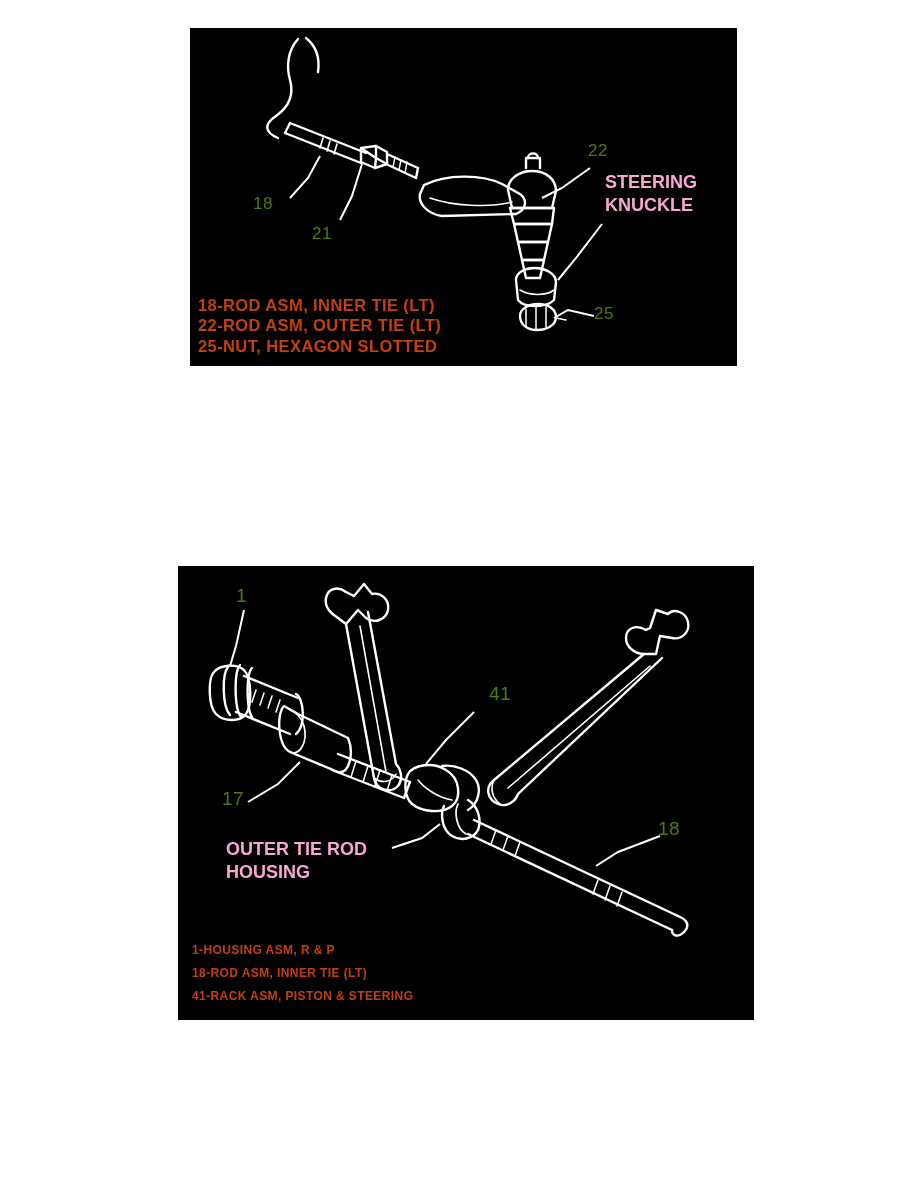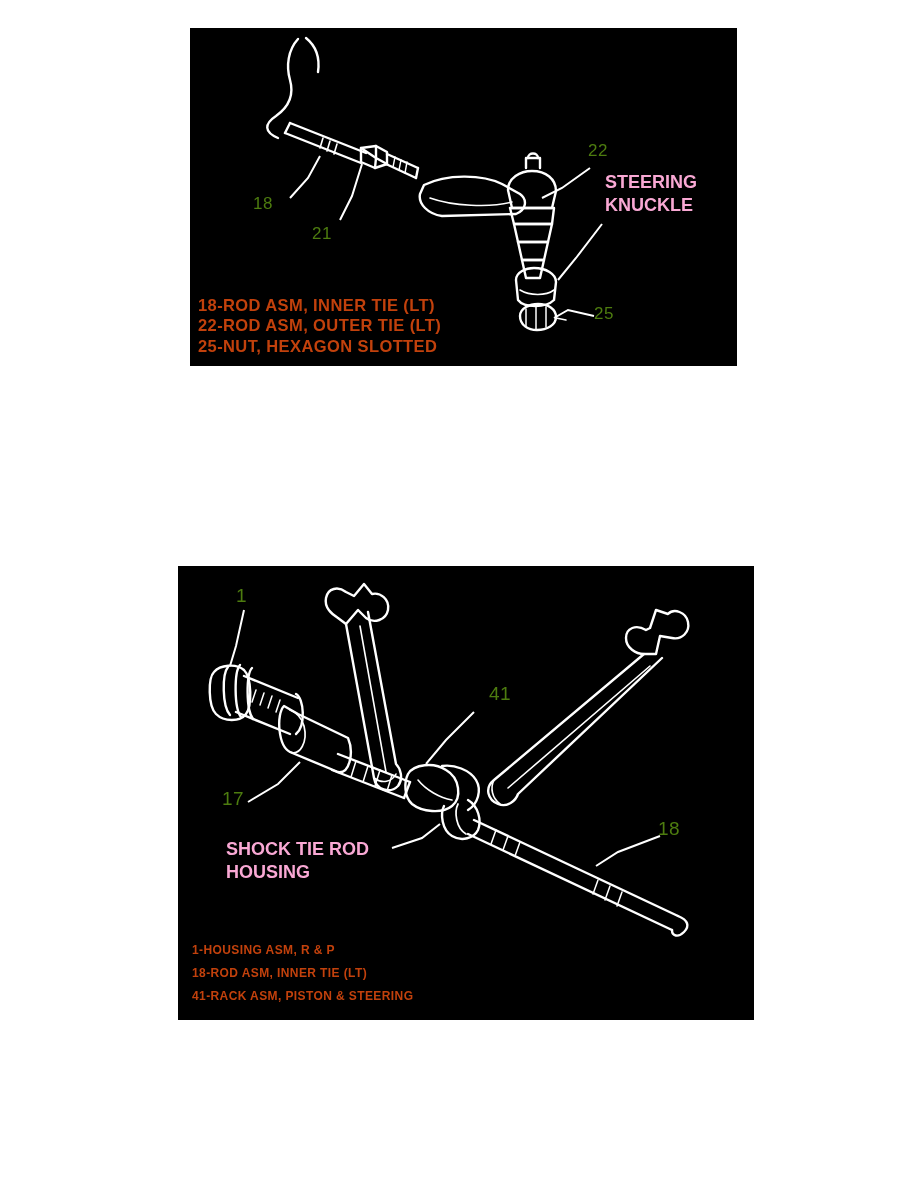--- a/index.html
+++ b/index.html
@@ -232,21 +232,21 @@
       <path d="M214 282 L 244 272 L 262 258"></path>
     </g>
   </svg>
 
   <div class="callout big" style="left:58px; top:19px;">1</div>
   <div class="callout big" style="left:44px; top:222px;">17</div>
   <div class="callout big" style="left:295px; top:117px;margin-left:16px;">41</div>
   <div class="callout big" style="left:480px; top:252px;">18</div>
 
   <div class="textlabel" style="left:48px; top:272px; width:190px;">
-    <div>SHOCK TIE ROD</div>
+    <div>OUTER TIE ROD</div>
     <div>HOUSING</div>
   </div>
 
   <div class="legend">
     <div class="legend-line">1-HOUSING ASM, R &amp; P</div>
     <div class="legend-line">18-ROD ASM, INNER TIE (LT)</div>
     <div class="legend-line">41-RACK ASM, PISTON &amp; STEERING</div>
   </div>
 </div>
 

